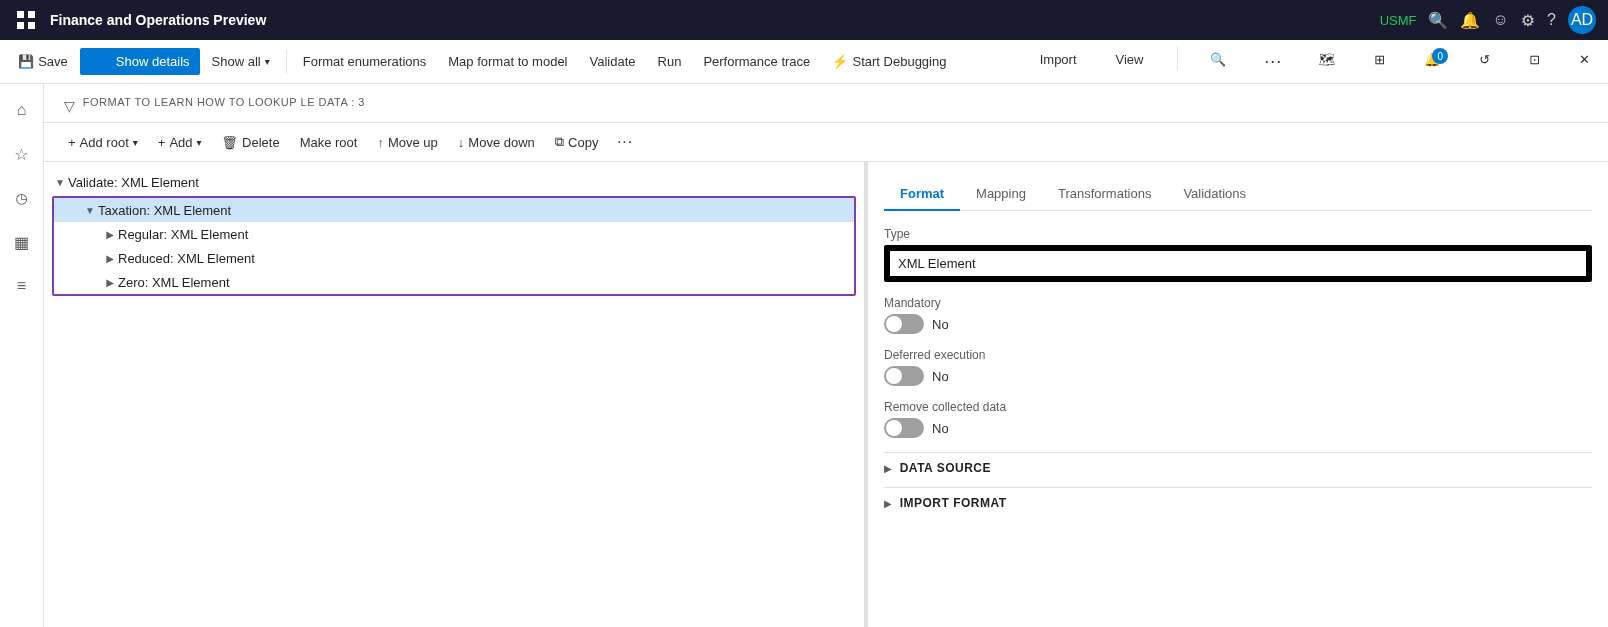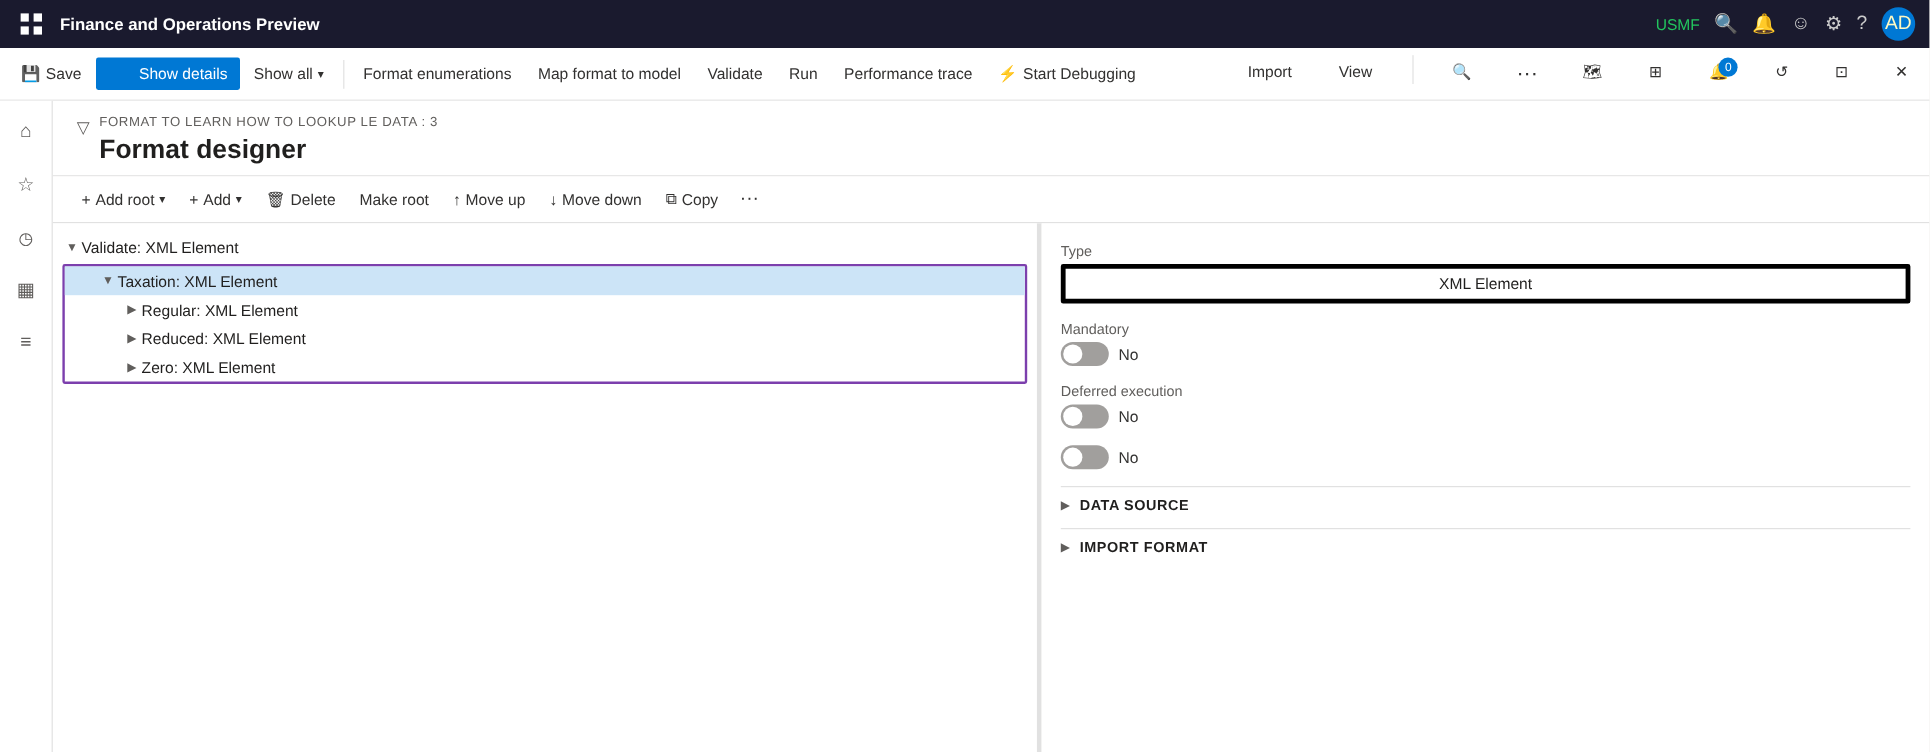--- a/index.html
+++ b/index.html
@@ -182,26 +182,25 @@
       margin-bottom: -1px;
     }
     .tab.active { color: #0078d4; border-bottom-color: #0078d4; font-weight: 600; }
 
     
     .field-group { margin-bottom: 14px; }
     .field-label { font-size: 12px; color: #605e5c; margin-bottom: 4px; }
     .field-input {
       width: 100%;
       padding: 5px 8px;
-      border: 4px solid #000000;
+      border: 6px solid #000000;
       font-size: 13px;
       background: white;
       color: #201f1e;
       border-radius: 2px;
-      text-align: center;
     }
 
     
     .toggle-row { display: flex; align-items: center; gap: 8px; margin-top: 4px; }
     .toggle {
       width: 40px;
       height: 20px;
       background: #a19f9d;
       border-radius: 10px;
       position: relative;
@@ -349,21 +348,20 @@
     <div class="nav-icon">≡</div>
   </div>
 
   <div class="page-content">
 
     <div class="page-header">
       <div class="filter-icon-area" style="padding:0; border:none; display:flex; align-items:flex-start; gap:8px;">
         <span style="color:#605e5c; font-size:14px; margin-top:2px;">▽</span>
         <div>
           <div class="page-breadcrumb">FORMAT TO LEARN HOW TO LOOKUP LE DATA : 3</div>
-          <div class="page-title">Format designer</div>
         </div>
       </div>
     </div>
 
     <div class="toolbar">
       <button class="tool-btn">
         <span>+</span>
         <span>Add root</span>
         <span style="font-size:10px;">▾</span>
       </button>
@@ -431,20 +429,34 @@
             <div class="tree-toggle">▶</div>
             <span class="tree-label">Zero: XML Element</span>
           </div>
         </div>
       </div>
 
       <div class="resizer"></div>
 
       <div class="properties-panel">
 
+        <div class="tab-bar">
+          <div class="tab active">
+            <span>Format</span>
+          </div>
+          <div class="tab">
+            <span>Mapping</span>
+          </div>
+          <div class="tab">
+            <span>Transformations</span>
+          </div>
+          <div class="tab">
+            <span>Validations</span>
+          </div>
+        </div>
 
         <div class="field-group">
           <div class="field-label">Type</div>
           <input class="field-input" type="text" value="XML Element" style="">
         </div>
 
 
         <div class="field-group">
           <div class="field-label">Mandatory</div>
           <div class="toggle-row">
@@ -455,20 +467,21 @@
 
         <div class="field-group">
           <div class="field-label">Deferred execution</div>
           <div class="toggle-row">
             <div class="toggle"></div>
             <span class="toggle-label">No</span>
           </div>
         </div>
 
         <div class="field-group">
+          <div class="field-label">Remove collected data</div>
           <div class="toggle-row">
             <div class="toggle"></div>
             <span class="toggle-label">No</span>
           </div>
         </div>
 
         <div class="section-header">
           <span class="section-arrow">▶</span>
           <span class="section-header-label">DATA SOURCE</span>
         </div>

